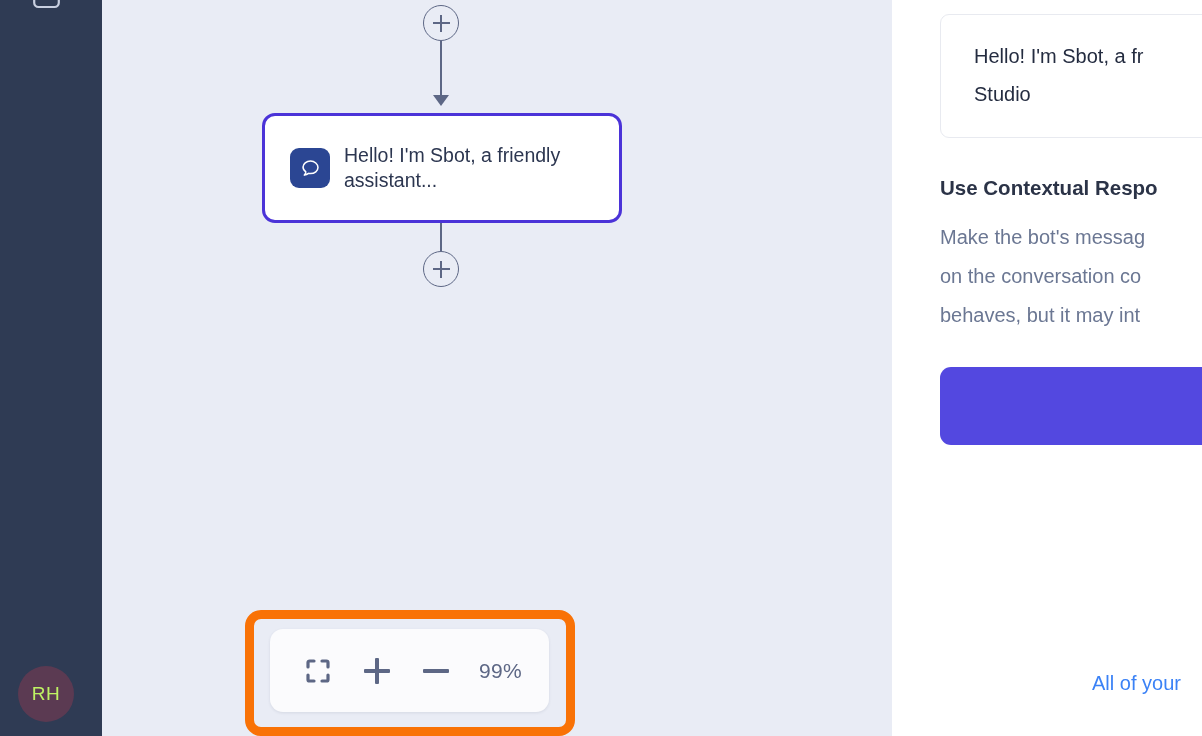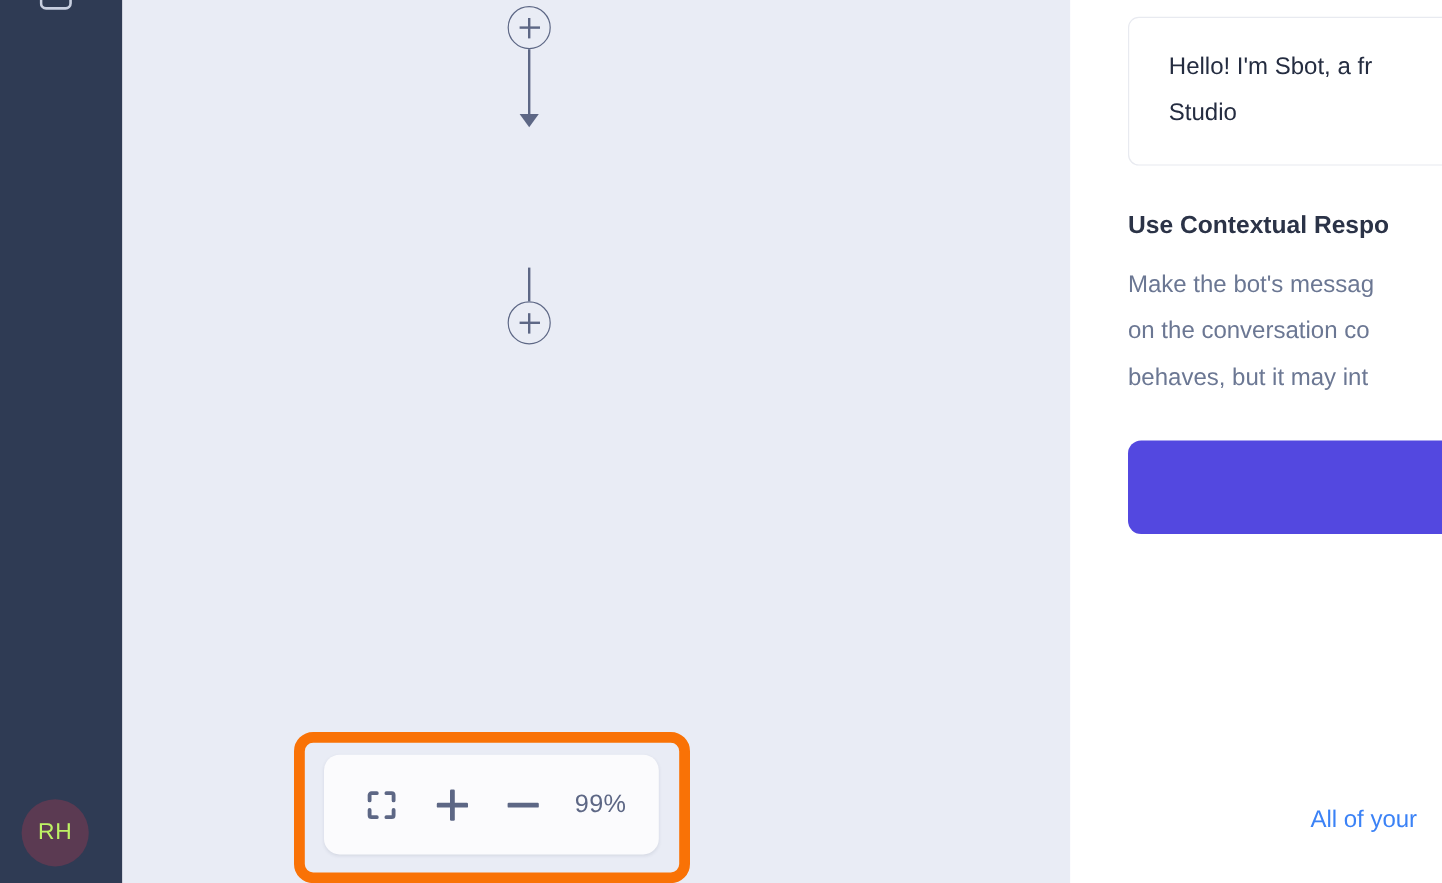--- a/index.html
+++ b/index.html
@@ -302,20 +302,28 @@
   </div>
 
   <div class="canvas">
 
     <div class="flow">
 
       <div class="plus-node plus-top"></div>
       <div class="edge-line edge-top"></div>
       <div class="edge-arrow"></div>
 
+      <div class="message-node">
+        <div class="node-icon">
+          <svg width="23" height="23" viewBox="0 0 24 24" fill="none">
+            <path d="M12 4.2c-4.3 0-7.8 2.8-7.8 6.3 0 2 1.1 3.8 2.9 5 0 1.1-.5 2.4-1.5 3.4 1.8-.2 3.3-1 4.3-1.8.7.15 1.4.23 2.1.23 4.3 0 7.8-2.8 7.8-6.3S16.3 4.2 12 4.2z" stroke="#ffffff" stroke-width="1.6" stroke-linejoin="round" fill="none"></path>
+          </svg>
+        </div>
+        <div class="node-text">Hello! I'm Sbot, a friendly assistant...</div>
+      </div>
 
       <div class="edge-line edge-bottom"></div>
       <div class="plus-node plus-bottom"></div>
 
     </div>
 
     <div class="zoom-bar">
 
       <div class="zoom-btn">
         <svg width="26" height="26" viewBox="0 0 26 26" fill="none">

